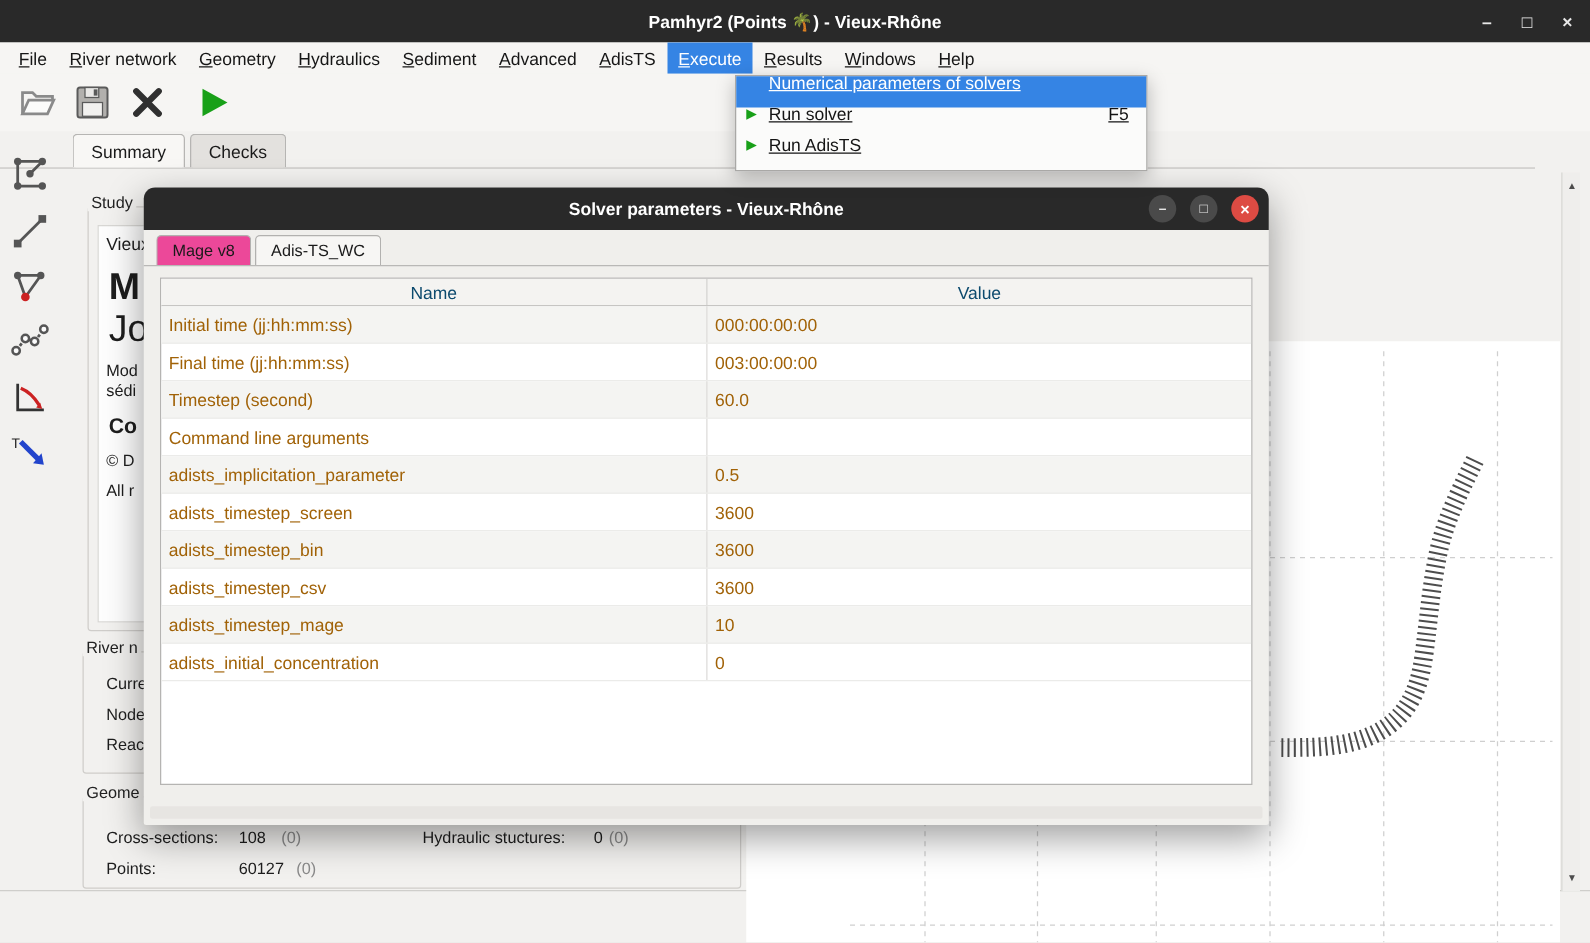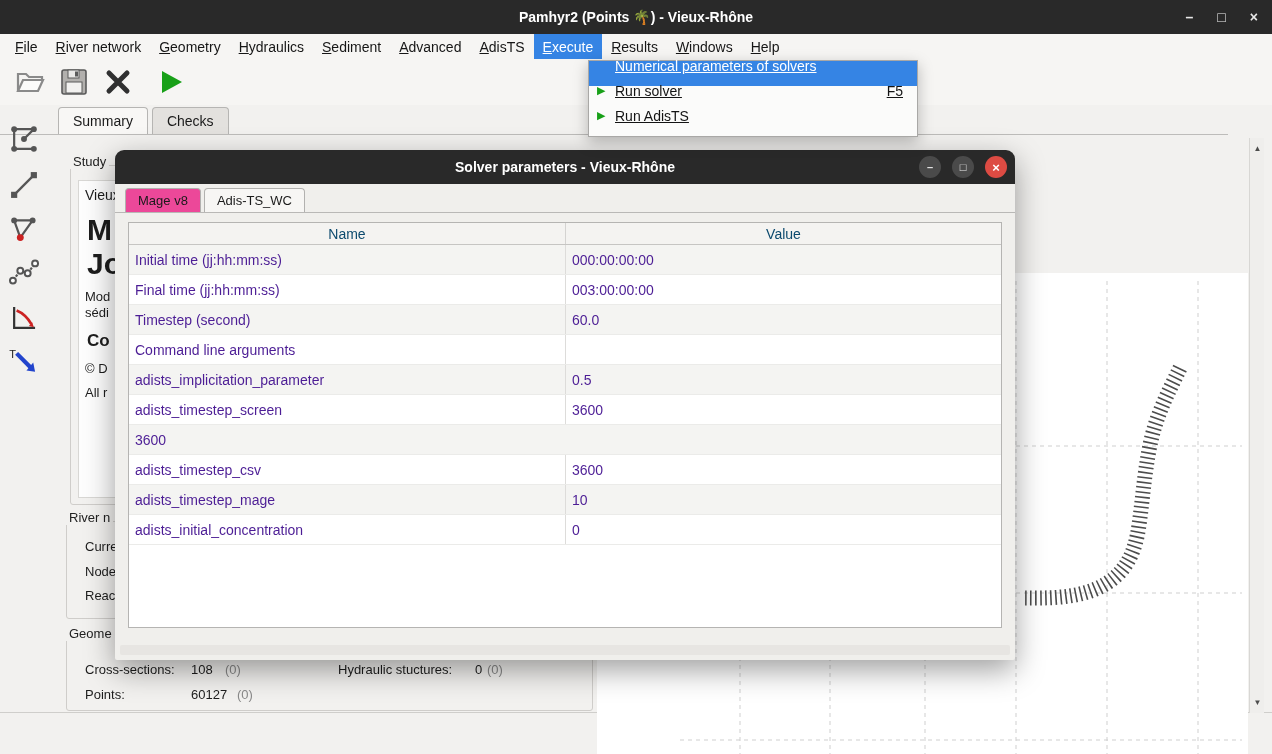--- a/index.html
+++ b/index.html
@@ -78,21 +78,21 @@
   .dlg-tabs { position:absolute; left:0; top:38px; width:900px; height:25px; border-bottom:1px solid #b9b8b6;
               display:flex; align-items:flex-end; padding-left:10px; gap:3px; font-size:13px; color:#1a1a1a; }
   .dlg-tab { padding:4px 12px; border:1px solid #b2b1af; border-bottom:none; border-radius:4px 4px 0 0; background:#ec4899; }
   .dlg-tab.active { background:#f7f6f4; }
 
   .dtable { position:absolute; left:13px; top:72px; width:874px; height:406px; background:#ffffff; border:1px solid #b5b4b2; overflow:hidden; }
   .dt-head { display:grid; grid-template-columns:437px 1fr; height:22px; background:#f4f3f1; border-bottom:1px solid #c6c5c3;
              font-size:14px; color:#0c4a6e; }
   .dt-head div { display:flex; align-items:center; justify-content:center; border-right:1px solid #d4d3d1; }
   .dt-head div:last-child { border-right:none; }
-  .dt-row { display:grid; grid-template-columns:437px 1fr; height:30px; font-size:14px; color:#4c1d95; border-bottom:1px solid #ebebe9; }
+  .dt-row { display:grid; grid-template-columns:437px 1fr; height:30px; font-size:14px; color:#a16207; border-bottom:1px solid #ebebe9; }
   .dt-row:nth-child(even) { background:#f4f4f2; }
   .dt-row div { display:flex; align-items:center; padding-left:6px; border-right:1px solid #dddcda; overflow:hidden; white-space:nowrap; }
   .dt-row div:last-child { border-right:none; }
   .dlg-bottom { position:absolute; left:5px; right:5px; bottom:5px; height:10px; background:#e7e5e2; border-radius:2px; }
 </style>
 </head>
 <body>
 
 <div id="app">
 
@@ -178,21 +178,21 @@
         </g>
       </svg>
 
     </div>
 
     <span class="group-label" style="left:70px; top:19px;">Study</span>
     <div class="group-box" style="left:70px; top:30px; width:523px; height:340px;"></div>
     <div class="white-card" style="left:78px; top:45px; width:507px; height:318px;">
       <span class="ptxt" style="left:6px; top:6px; font-size:14px;">Vieux</span>
       <span class="ptxt" style="left:8px; top:32px; font-size:30px; font-weight:bold;">M</span>
-      <span class="ptxt" style="left:8px; top:66px; font-size:30px; font-weight:bold;">Jo</span>
+      <span class="ptxt" style="left:8px; top:66px; font-size:30px; font-weight:normal;">Jo</span>
       <span class="ptxt" style="left:6px; top:108px;">Mod</span>
       <span class="ptxt" style="left:6px; top:124px;">sédi</span>
       <span class="ptxt" style="left:8px; top:150px; font-size:17px; font-weight:bold;">Co</span>
       <span class="ptxt" style="left:6px; top:180px;">© D</span>
       <span class="ptxt" style="left:6px; top:204px;">All r</span>
     </div>
 
     <span class="group-label" style="left:66px; top:375px;">River n</span>
     <div class="group-box" style="left:66px; top:386px; width:527px; height:98px;">
       <span class="ptxt" style="left:18px; top:17px;">Curre</span>
@@ -321,20 +321,21 @@
       </div>
       <div class="dt-row">
         <div>adists_implicitation_parameter</div>
         <div>0.5</div>
       </div>
       <div class="dt-row">
         <div>adists_timestep_screen</div>
         <div>3600</div>
       </div>
       <div class="dt-row">
+        <div>adists_timestep_bin</div>
         <div>3600</div>
       </div>
       <div class="dt-row">
         <div>adists_timestep_csv</div>
         <div>3600</div>
       </div>
       <div class="dt-row">
         <div>adists_timestep_mage</div>
         <div>10</div>
       </div>

